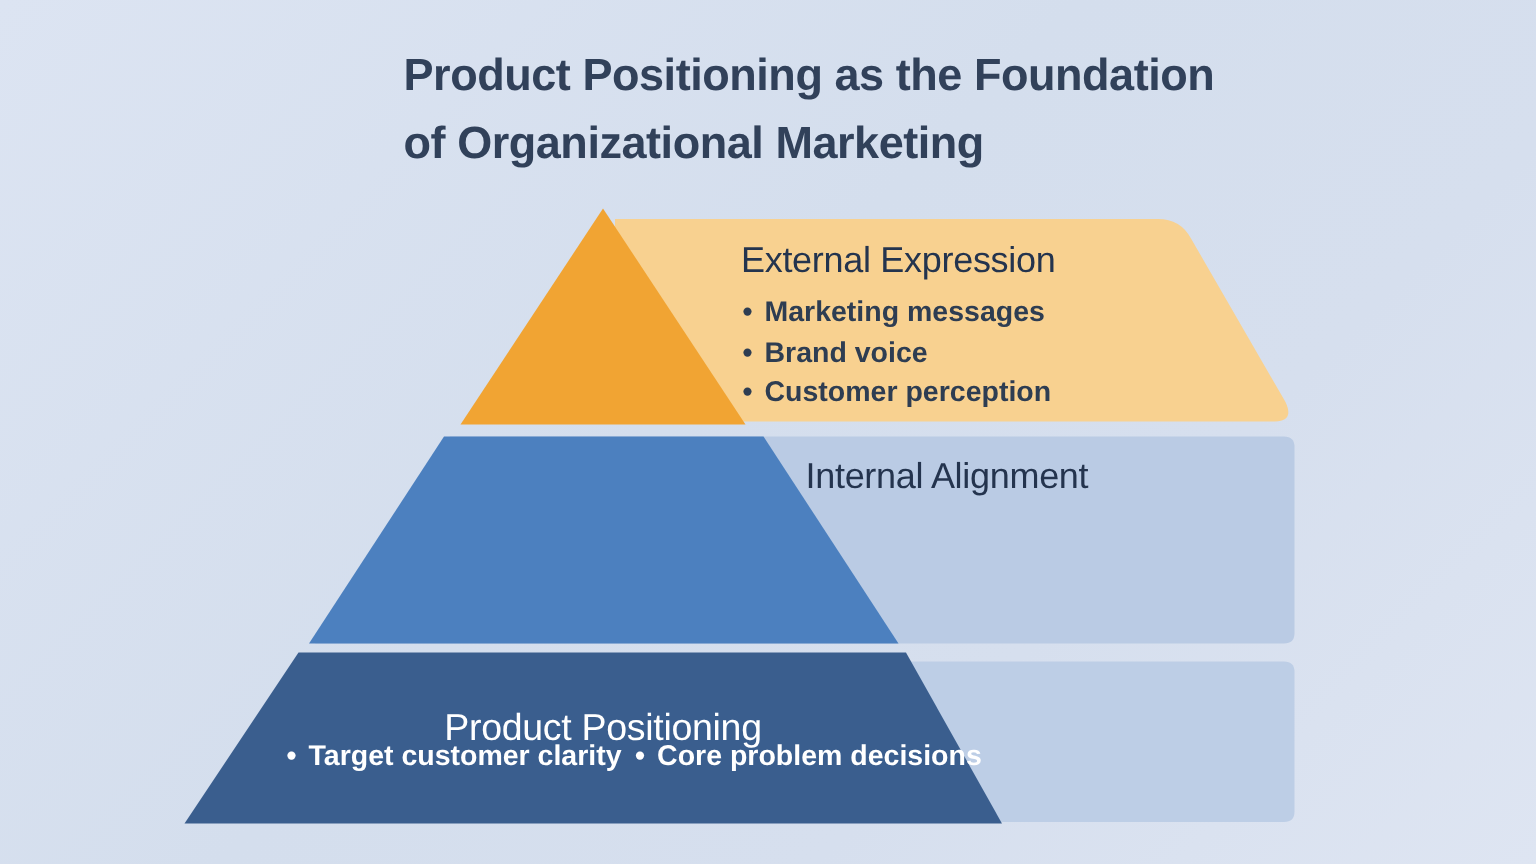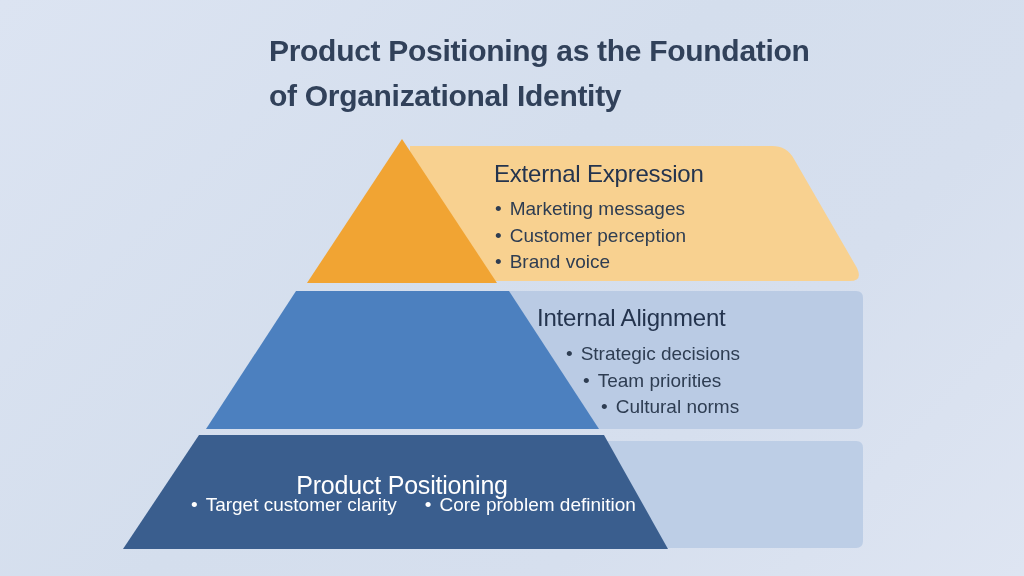--- a/index.html
+++ b/index.html
@@ -16,30 +16,30 @@
   .abs{position:absolute;}
   .title{
     left:269px;top:28px;
     font-size:30px;font-weight:bold;line-height:45px;
     color:#31415a;letter-spacing:-0.3px;
   }
   .lvl-heading{
     font-size:24px;font-weight:normal;color:#24344e;letter-spacing:-0.2px;
   }
   .bullets{font-size:19px;color:#2e3d52;}
-  .bullet-line{line-height:26.5px;white-space:nowrap;}
+  .bullet-line{line-height:26.5px;white-space:nowrap;font-weight:bold;}
   .bullet-line .dot{margin-right:8px;}
   .h1-pos{left:494px;top:160px;}
   .b1-pos{left:495px;top:196px;}
   .h2-pos{left:537px;top:304px;}
   .b2-pos{left:566px;top:341px;}
   .stagger-1{margin-left:17px;}
   .stagger-2{margin-left:35px;}
   .h3-pos{left:199px;top:449px;width:406px;text-align:center;color:#ffffff;font-size:25px;margin-top:22px;}
-  .b3-row1{left:191px;top:492px;display:flex;gap:28px;color:#ffffff;}
+  .b3-row1{left:191px;top:492px;display:flex;gap:9px;color:#ffffff;}
   .b3-row2{left:191px;top:518px;color:#ffffff;}
 </style>
 </head>
 <body>
 
 <div class="stage">
 
   <svg width="1024" height="576" viewBox="0 0 1024 576">
 
     <path d="M410 146 H772 Q787 146 794 159 L857 268 Q863 281 850 281 H410 Z" fill="#f8d190"></path>
@@ -50,52 +50,41 @@
 
     <polygon points="402,139 307,283 497,283" fill="#f1a433"></polygon>
 
     <polygon points="296,291 509,291 599,429 206,429" fill="#4c80bf"></polygon>
 
     <polygon points="199,435 604,435 668,549 123,549" fill="#3a5e8e"></polygon>
   </svg>
 
   <div class="abs title">
     <div>Product Positioning as the Foundation</div>
-    <div>of Organizational Identity</div>
+    <div>of Organizational Marketing</div>
   </div>
 
   <div class="abs lvl-heading h1-pos">External Expression</div>
   <div class="abs bullets b1-pos">
     <div class="bullet-line">
       <span class="dot">•</span><span>Marketing messages</span>
     </div>
     <div class="bullet-line">
-      <span class="dot">•</span><span>Customer perception</span>
+      <span class="dot">•</span><span>Brand voice</span>
     </div>
     <div class="bullet-line">
-      <span class="dot">•</span><span>Brand voice</span>
+      <span class="dot">•</span><span>Customer perception</span>
     </div>
   </div>
 
   <div class="abs lvl-heading h2-pos">Internal Alignment</div>
-  <div class="abs bullets b2-pos">
-    <div class="bullet-line">
-      <span class="dot">•</span><span>Strategic decisions</span>
-    </div>
-    <div class="bullet-line stagger-1">
-      <span class="dot">•</span><span>Team priorities</span>
-    </div>
-    <div class="bullet-line stagger-2">
-      <span class="dot">•</span><span>Cultural norms</span>
-    </div>
-  </div>
 
   <div class="abs lvl-heading h3-pos">Product Positioning</div>
   <div class="abs bullets b3-row1">
     <div class="bullet-line">
       <span class="dot">•</span><span>Target customer clarity</span>
     </div>
     <div class="bullet-line">
-      <span class="dot">•</span><span>Core problem definition</span>
+      <span class="dot">•</span><span>Core problem decisions</span>
     </div>
   </div>
 
 </div>
 
 </body></html>

